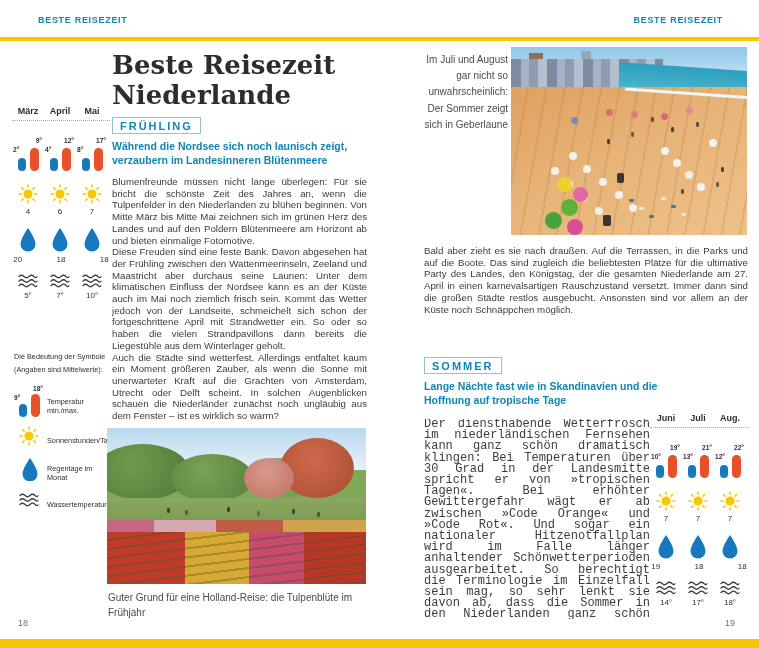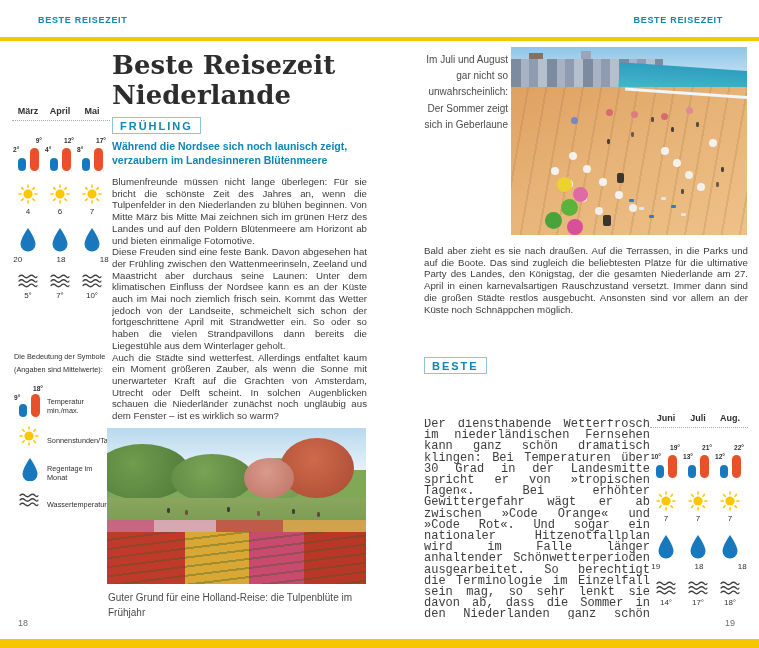--- a/index.html
+++ b/index.html
@@ -359,21 +359,22 @@
     <div class="b-umbD"></div>
     <div class="b-umbE"></div>
     <div class="b-bin1"></div>
     <div class="b-bin2"></div>
   </div>
 
   <div class="bodytext" id="intro-summer">
     <p>Bald aber zieht es sie nach draußen. Auf die Terrassen, in die Parks und auf die Boote. Das sind zugleich die beliebtesten Plätze für die ultimative Party des Landes, den Königstag, der die gesamten Niederlande am 27. April in einen karnevalsartigen Rauschzustand versetzt. Immer dann sind die großen Städte restlos ausgebucht. Ansonsten sind vor allem an der Küste noch Schnäppchen möglich.</p>
   </div>
 
-  <div class="badge" id="badge-summer">BESTE</div>
+  <div class="badge" id="badge-summer">SOMMER</div>
+  <div class="subtitle" id="subtitle-summer">Lange Nächte fast wie in Skandinavien und die Hoffnung auf tropische Tage</div>
   <div class="bodytext" id="body-summer">
     <p>Der diensthabende Wetterfrosch im niederländischen Fernsehen kann ganz schön dramatisch klingen: Bei Temperaturen über 30 Grad in der Landesmitte spricht er von »tropischen Tagen«. Bei erhöhter Gewittergefahr wägt er ab zwischen »Code Orange« und »Code Rot«. Und sogar ein nationaler Hitzenotfallplan wird im Falle länger anhaltender Schönwetterperioden ausgearbeitet. So berechtigt die Terminologie im Einzelfall sein mag, so sehr lenkt sie davon ab, dass die Sommer in den Niederlanden ganz schön mittelmäßig sein können – bei länger anhaltender Nordwestströmung übersteigt das Thermometer selbst im August nur zögerlich die 20-Grad-Marke. Wegen der großen Bandbreite an Attraktionen und der geringen Distanzen ist das aber im Grunde nicht weiter schlimm.</p>
   </div>
 
   <div class="weather" id="weather-summer">
     <div class="wmonths">
       <div class="wmonth">Juni</div>
       <div class="wmonth">Juli</div>
       <div class="wmonth">Aug.</div>
     </div>

